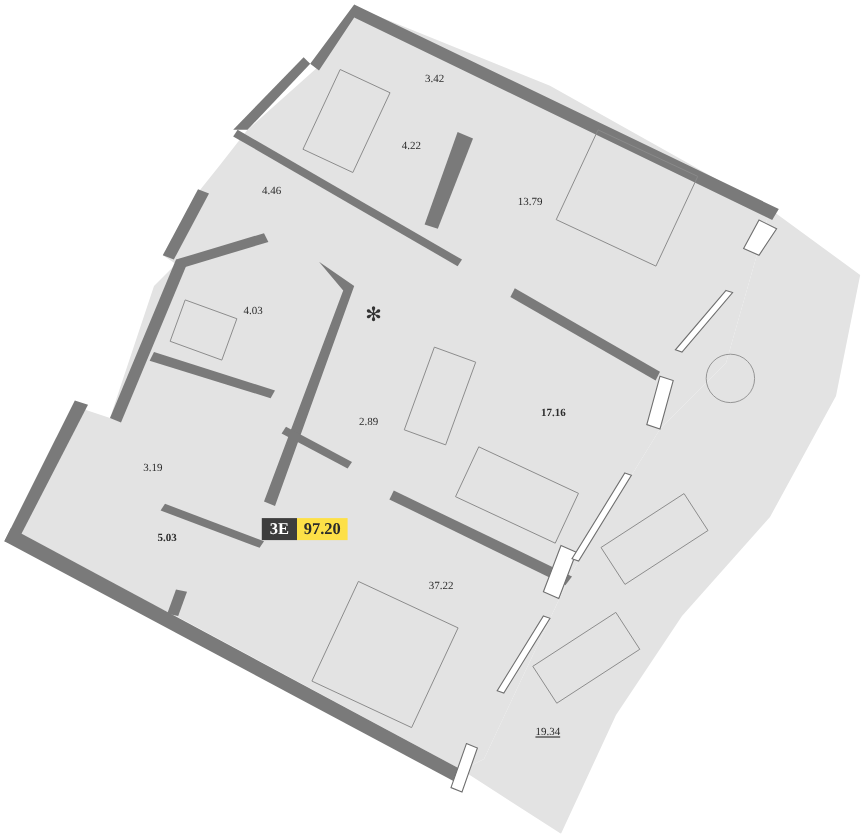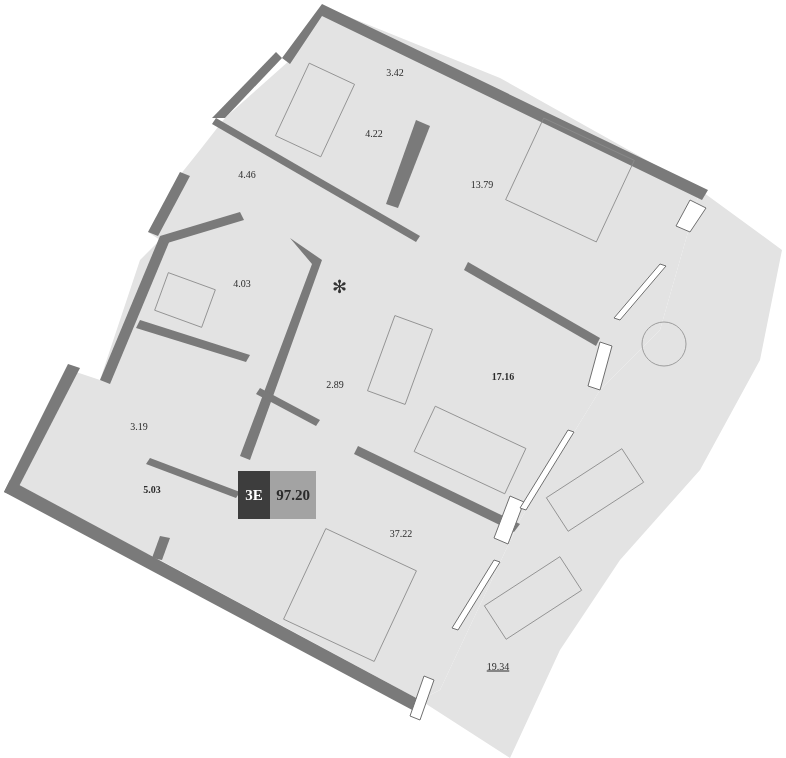--- a/index.html
+++ b/index.html
@@ -3,23 +3,23 @@
 <meta charset="utf-8">
 <style>
   html,body{margin:0;padding:0;background:#ffffff;}
   body{width:786px;height:758px;position:relative;overflow:hidden;font-family:"Liberation Serif","DejaVu Serif",serif;}
   #plan{position:absolute;left:0;top:0;}
   .floor{fill:#e3e3e3;}
   .wall{fill:#7a7a7a;}
   .thin{fill:none;stroke:#8a8a8a;stroke-width:0.8;}
   .glass{fill:#ffffff;stroke:#6f6f6f;stroke-width:1;}
   .room-label{position:absolute;font-size:10px;color:#2b2b2b;transform:translate(-50%,-50%);white-space:nowrap;}
-  .badge{position:absolute;left:238px;top:471px;display:flex;height:48px;font-weight:bold;font-size:15px;}
+  .badge{position:absolute;left:238px;top:471px;display:flex;height:20px;font-weight:bold;font-size:15px;}
   .badge .type{background:#3d3d3d;color:#fff;width:32px;display:flex;align-items:center;justify-content:center;}
-  .badge .area{background:#a3a3a3;color:#2b2b2b;width:46px;display:flex;align-items:center;justify-content:center;}
+  .badge .area{background:#fde047;color:#2b2b2b;width:46px;display:flex;align-items:center;justify-content:center;}
   .snow{position:absolute;left:332px;top:276px;font-size:18px;color:#333;font-family:"DejaVu Sans",sans-serif;}
 </style>
 </head>
 <body>
 
 <svg id="plan" width="786" height="758" viewBox="0 0 786 758">
 
   <polygon class="floor" points="322,6 500,78 700,190 660,330 600,390 520,520 440,690 420,700 160,560 12,488 70,370 100,380 140,260 160,240 148,232 180,175 200,150 225,118 290,60"></polygon>
   <polygon class="floor" points="700,190 782,250 760,360 700,470 620,560 560,650 510,758 420,700 440,690 520,520 600,390 660,330"></polygon>
 
@@ -57,21 +57,21 @@
   <rect class="thin" x="550" y="470" width="90" height="40" transform="rotate(-33 595 490)"></rect>
   <rect class="thin" x="488" y="578" width="90" height="40" transform="rotate(-33 533 598)"></rect>
   <rect class="thin" x="290" y="70" width="50" height="80" transform="rotate(25 315 110)"></rect>
   <rect class="thin" x="160" y="280" width="50" height="40" transform="rotate(20 185 300)"></rect>
 </svg>
 
 <div class="room-label" style="left:395px;top:72px;">3.42</div>
 <div class="room-label" style="left:374px;top:133px;">4.22</div>
 <div class="room-label" style="left:247px;top:174px;">4.46</div>
 <div class="room-label" style="left:482px;top:184px;">13.79</div>
-<div class="room-label" style="left:242px;top:283px;">4.03</div>
+<div class="room-label" style="left:230px;top:283px;">4.03</div>
 <div class="room-label" style="left:335px;top:384px;">2.89</div>
 <div class="room-label" style="left:503px;top:376px;font-weight:bold;">17.16</div>
 <div class="room-label" style="left:139px;top:426px;">3.19</div>
 <div class="room-label" style="left:152px;top:489px;font-weight:bold;">5.03</div>
 <div class="room-label" style="left:401px;top:533px;">37.22</div>
 <div class="room-label" style="left:498px;top:666px;text-decoration:underline;">19.34</div>
 
 <div class="snow">✻</div>
 
 <div class="badge">

